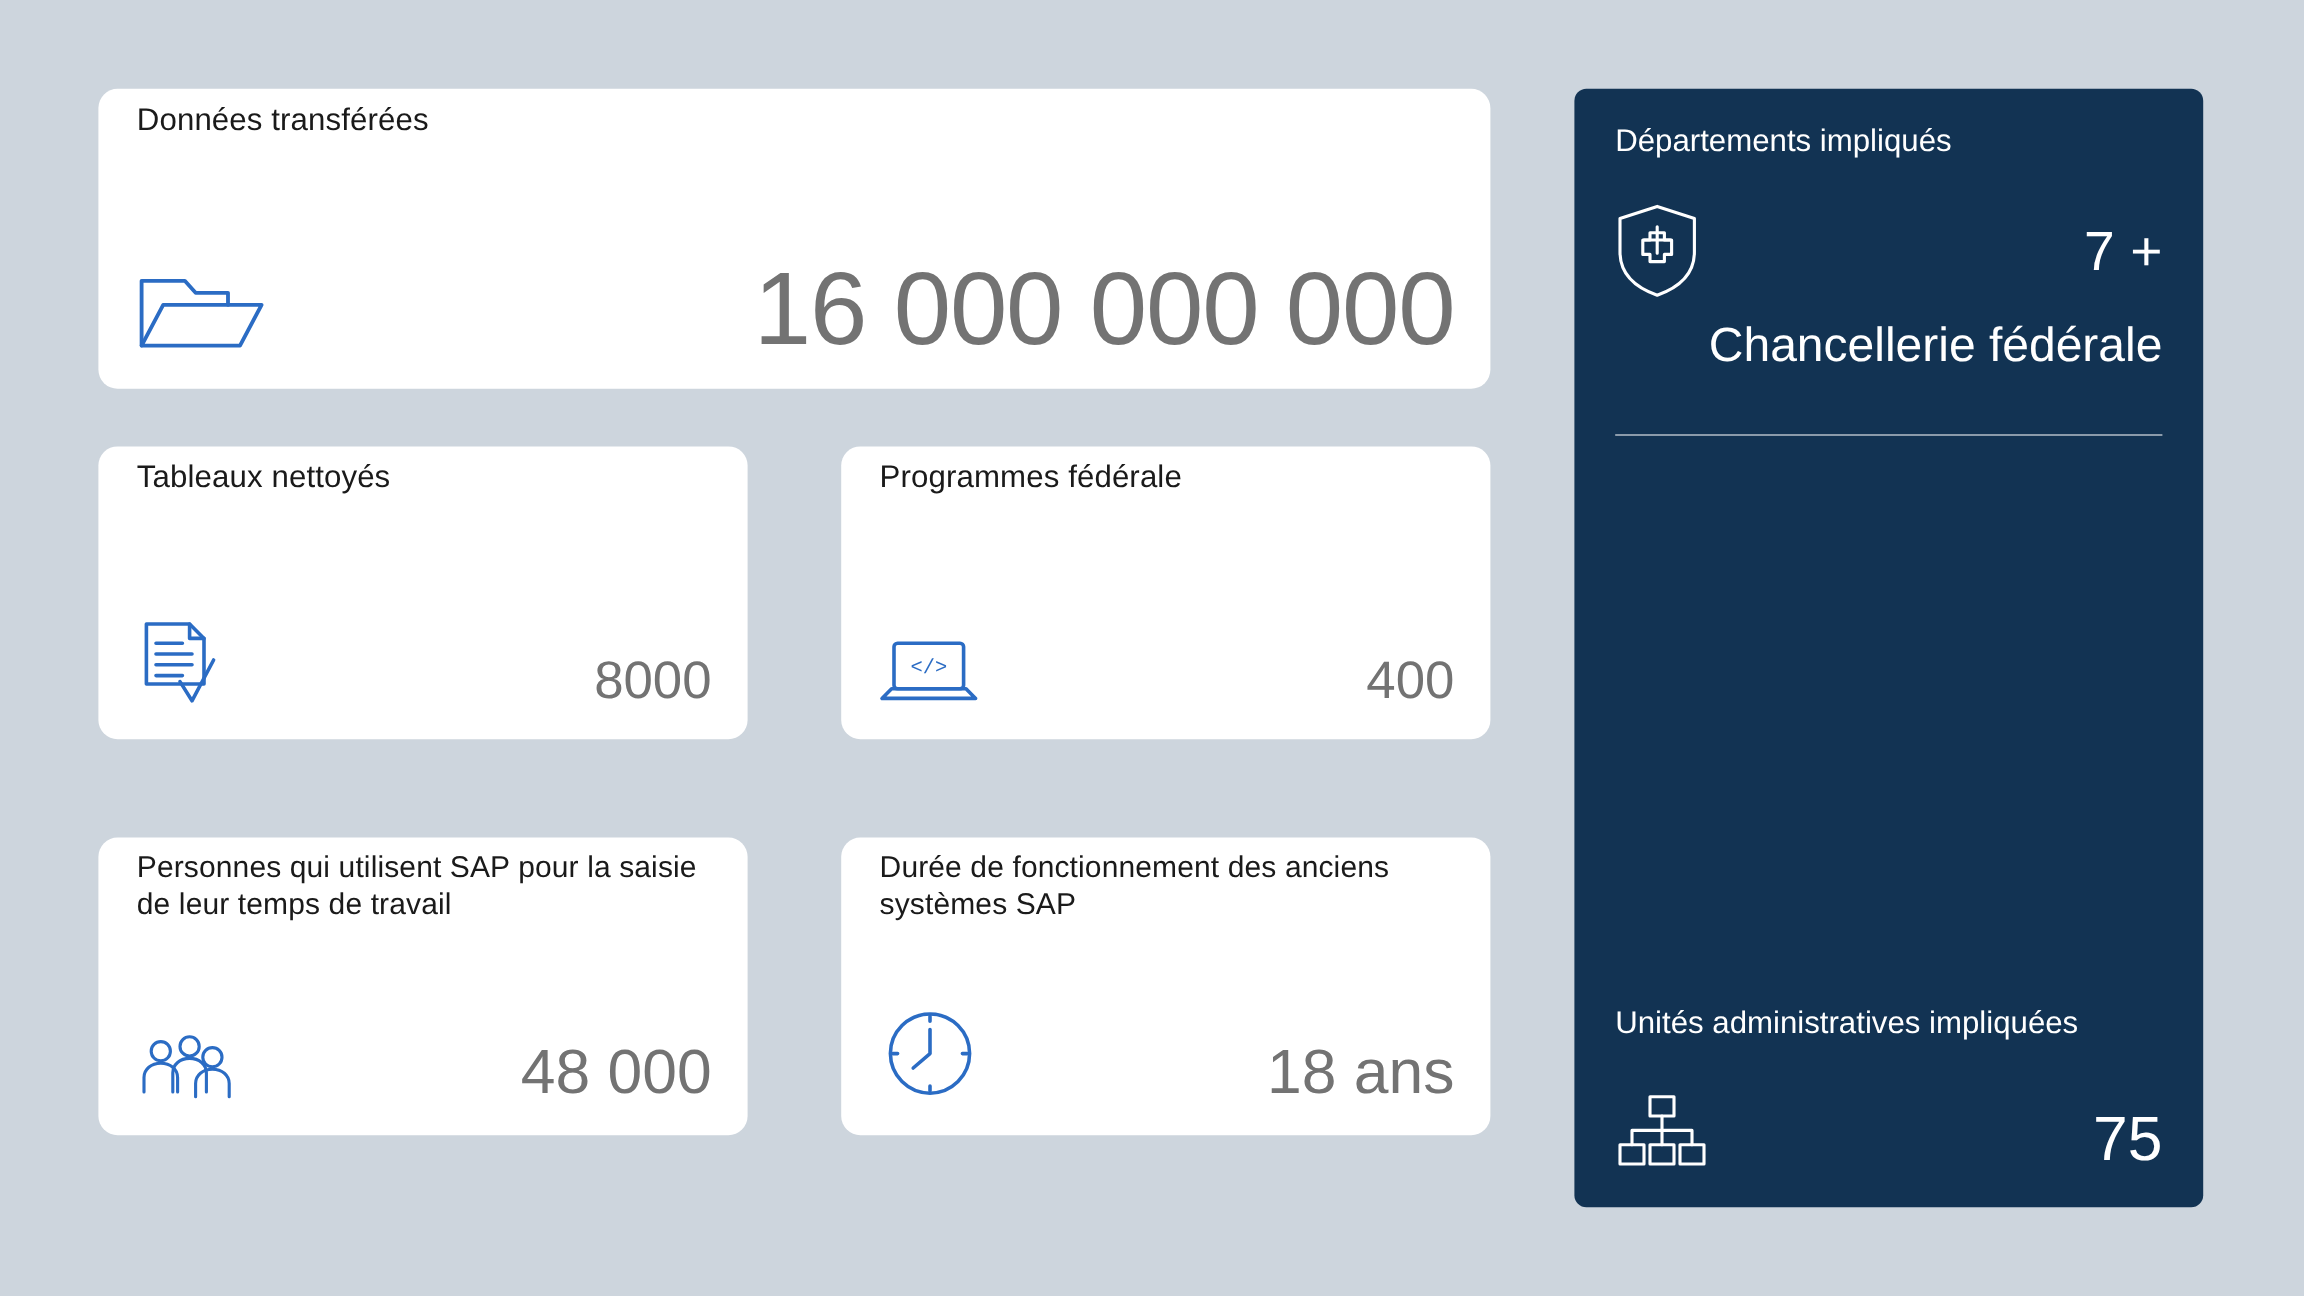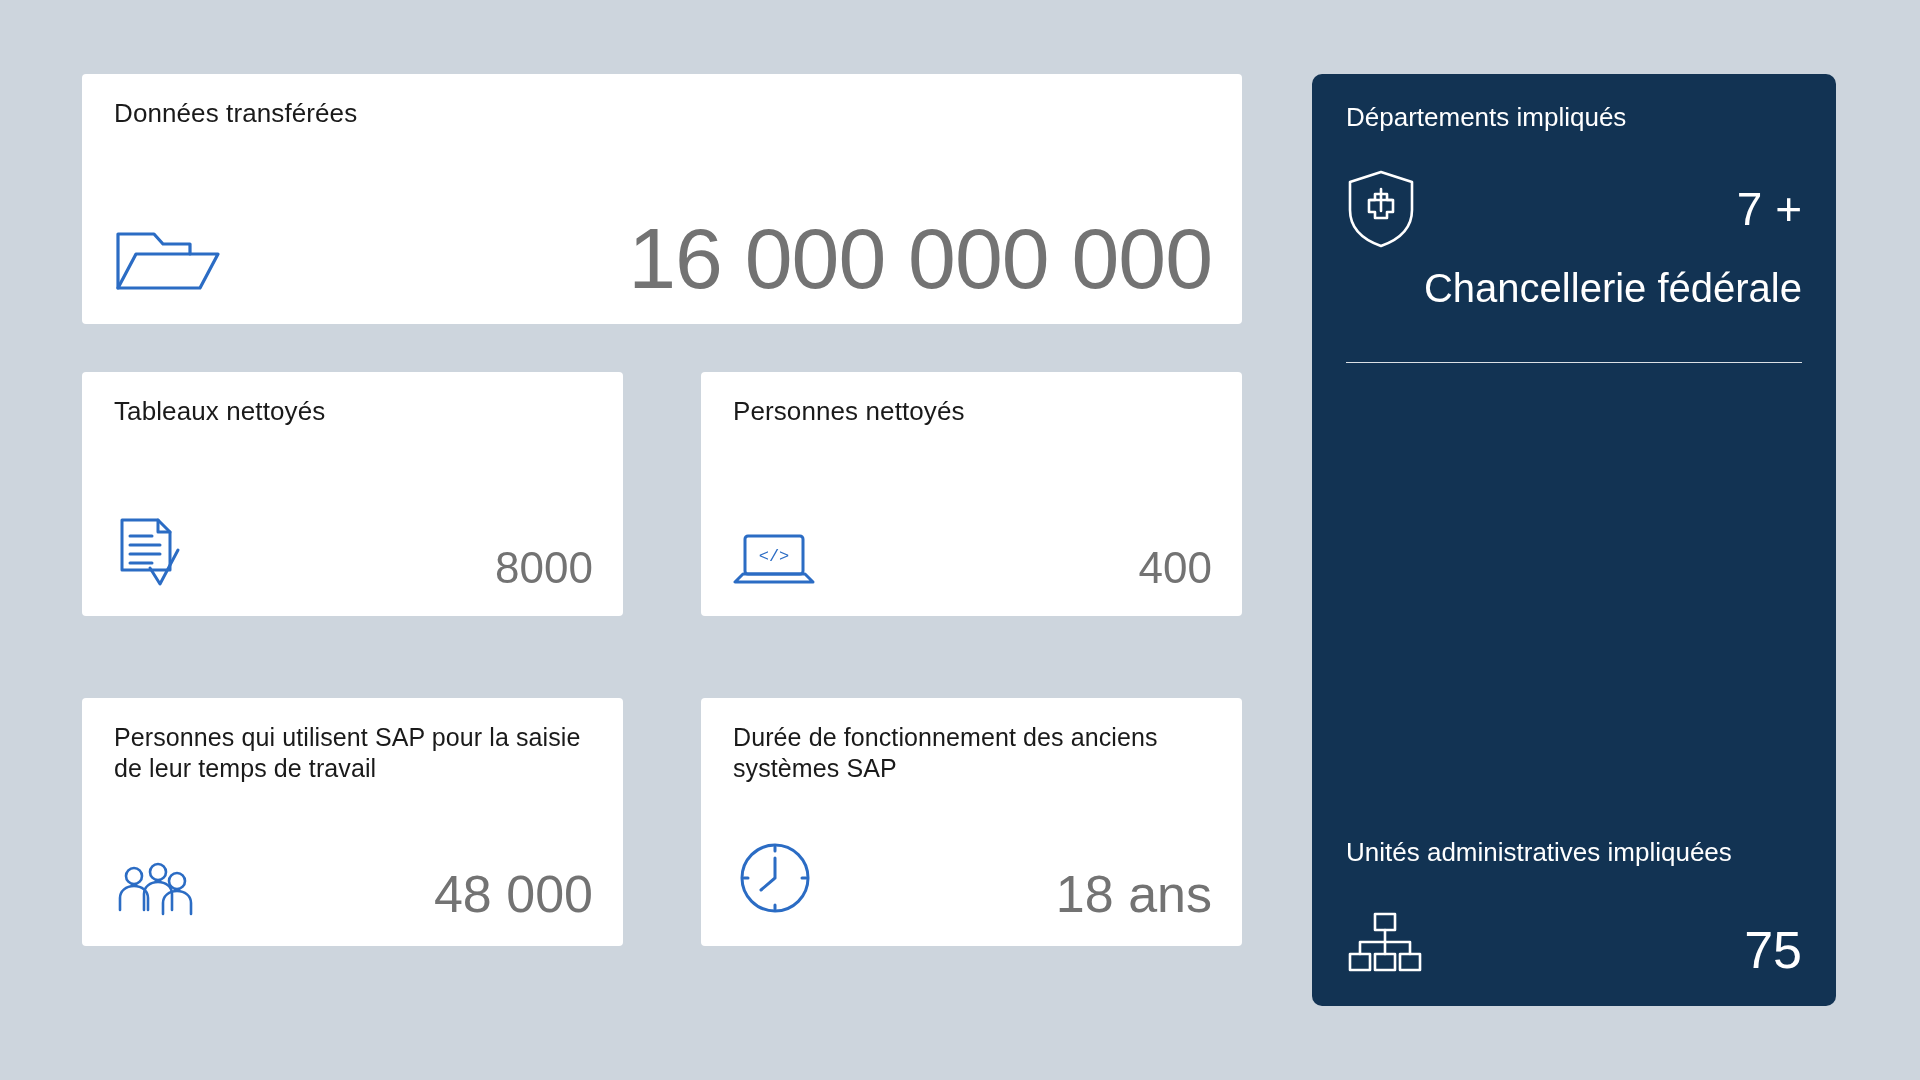--- a/index.html
+++ b/index.html
@@ -32,23 +32,23 @@
   }
 
   .right-col {
     flex: 1 1 auto;
     display: flex;
   }
 
   
   .card {
     background: #ffffff;
-    border-radius: 4px;
+    border-radius: 16px;
     box-sizing: border-box;
-    padding: 24px 30px 26px 32px;
+    padding: 10px 30px 26px 32px;
     display: flex;
     flex-direction: column;
     justify-content: space-between;
     gap: 20px;
   }
 
   .card-title {
     font-size: 26px;
     line-height: 1.22;
     color: #1a1a1a;
@@ -214,21 +214,21 @@
               <path d="M44 6 V18 H56"></path>
               <path d="M16 22 H38 M16 31 H46 M16 40 H46 M16 49 H38"></path>
               <path d="M36 54 L46 70 L64 36"></path>
             </svg>
           </span>
           <span class="value">8000</span>
         </div>
       </div>
 
       <div class="card card-mid">
-        <div class="card-title">Personnes nettoyés</div>
+        <div class="card-title">Programmes fédérale</div>
         <div class="card-bottom">
           <span class="icon-wrap">
             <svg width="82" height="60" viewBox="0 0 82 60" fill="none" stroke="#2b6cc4" stroke-width="3" stroke-linejoin="round" stroke-linecap="round">
               <rect x="12" y="6" width="58" height="38" rx="3"></rect>
               <path d="M2 52 H80 L72 44 H10 Z"></path>
               <text x="41" y="31" font-family="Liberation Mono, monospace" font-size="17" fill="#2b6cc4" stroke="none" text-anchor="middle">&lt;/&gt;</text>
             </svg>
           </span>
           <span class="value">400</span>
         </div>

